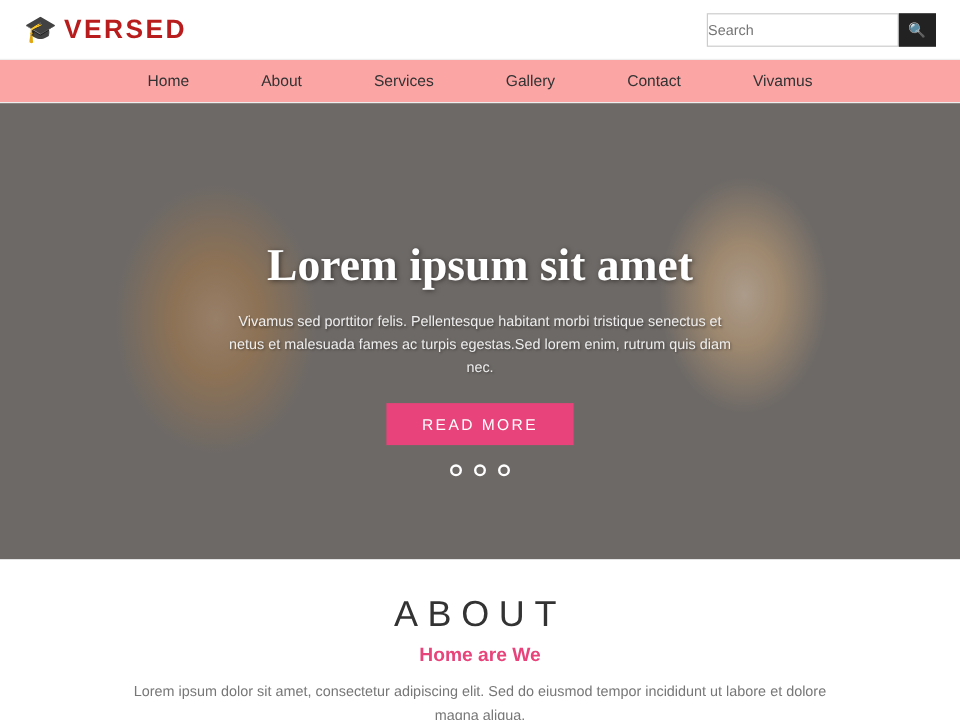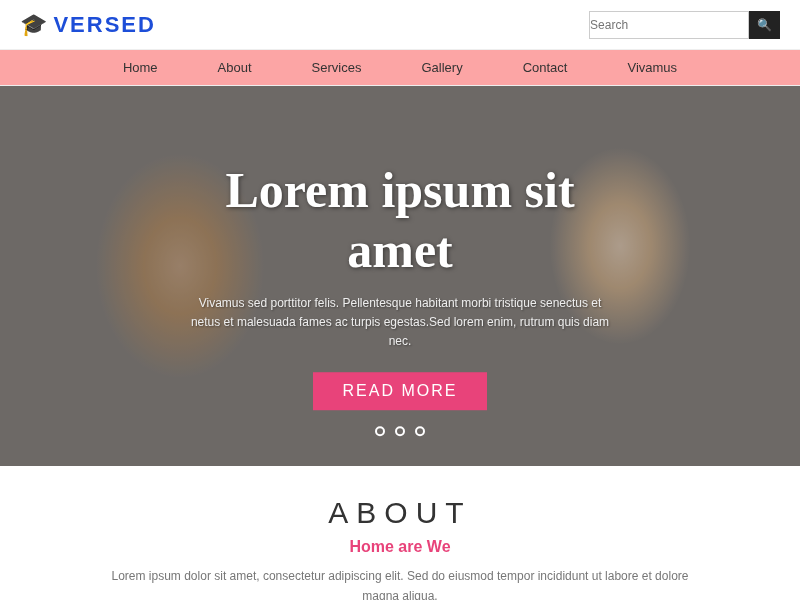--- a/index.html
+++ b/index.html
@@ -19,21 +19,21 @@
       display: flex;
       align-items: center;
       gap: 6px;
     }
     .logo-icon {
       font-size: 22px;
     }
     .logo-text {
       font-size: 22px;
       font-weight: bold;
-      color: #1d4ed8;
+      color: #b91c1c;
       letter-spacing: 2px;
       font-family: sans-serif;
     }
     .search-area {
       display: flex;
       align-items: center;
     }
     .search-input {
       border: 1px solid #ccc;
       padding: 4px 0;
@@ -96,42 +96,42 @@
     .hero-content {
       position: absolute;
       top: 50%;
       left: 50%;
       transform: translate(-50%, -50%);
       text-align: center;
       color: #fff;
       width: 420px;
     }
     .hero-title {
-      font-size: 50px;
+      font-size: 38px;
       font-weight: bold;
       font-family: serif;
       text-shadow: 1px 1px 4px rgba(0,0,0,0.5);
       margin-bottom: 14px;
       line-height: 1.2;
       margin-top: 44px;
     }
     .hero-desc {
       font-size: 12px;
       line-height: 1.6;
       color: #eee;
       margin-bottom: 20px;
       font-family: sans-serif;
       text-shadow: 1px 1px 2px rgba(0,0,0,0.4);
     }
     .read-more-btn {
       background: #e8437a;
       color: #fff;
       border: none;
       padding: 10px 30px;
-      font-size: 16px;
+      font-size: 13px;
       letter-spacing: 2px;
       cursor: pointer;
       font-family: sans-serif;
       text-transform: uppercase;
     }
 
     
     .dots {
       display: flex;
       justify-content: center;

